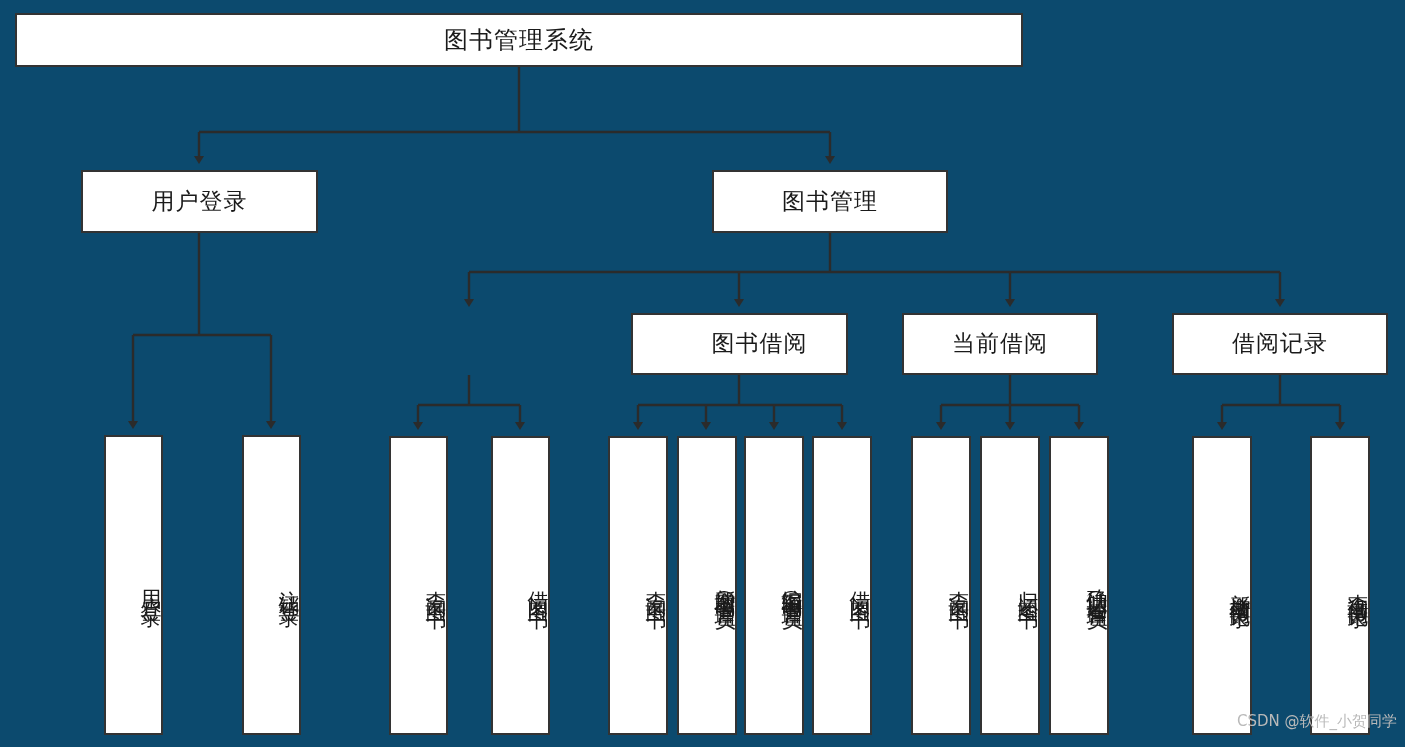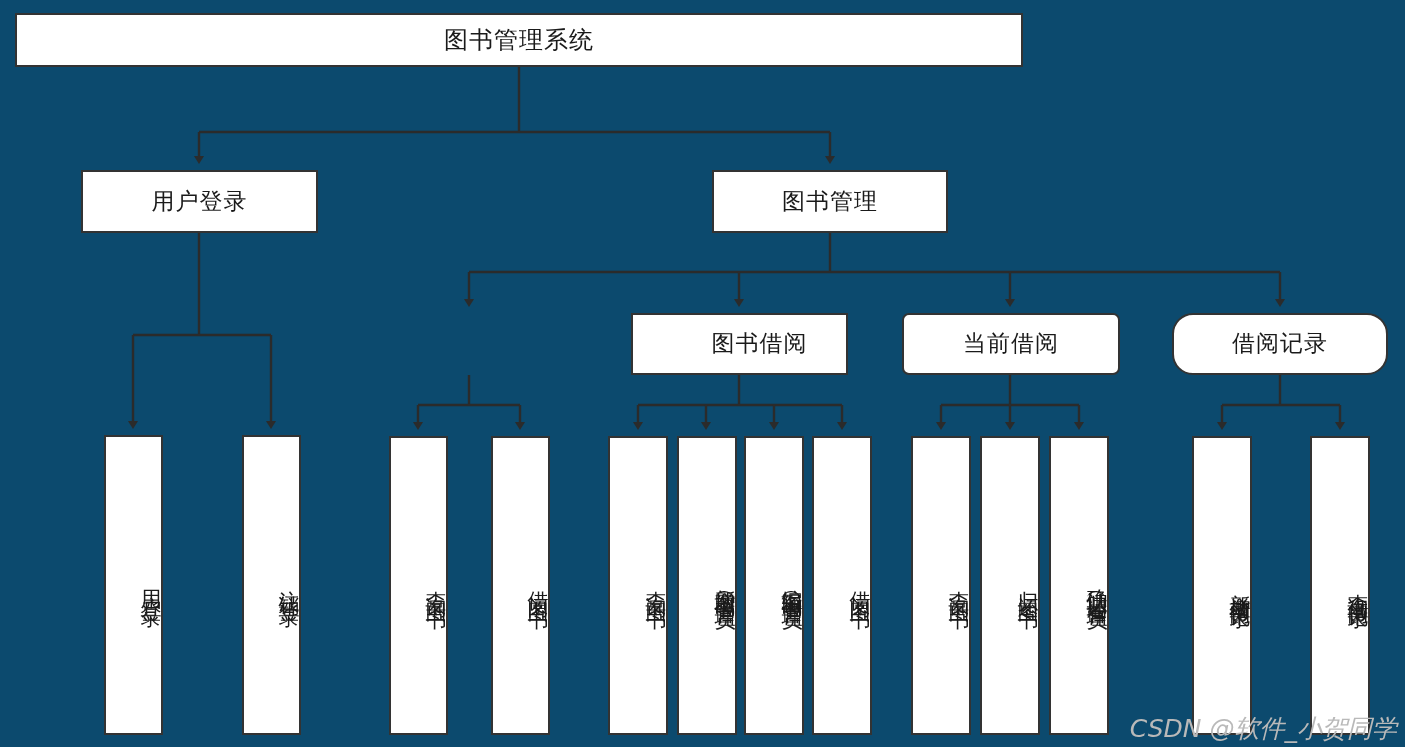--- a/index.html
+++ b/index.html
@@ -59,27 +59,26 @@
     text-orientation: upright;
     letter-spacing: 6px;
     display: block;
   }
   .node.v.long .vtext {
     letter-spacing: 3px;
   }
   .watermark {
     position: absolute;
     right: 8px;
-    bottom: 2px;
-    font-size: 25px;
+    bottom: 16px;
+    font-size: 15px;
     color: #b9b9b9;
     white-space: nowrap;
     z-index: 5;
     font-family: "DejaVu Sans", "Liberation Sans", sans-serif;
-    font-style: italic;
   }
 </style>
 </head>
 <body>
 
 <div id="canvas">
 
   <svg id="edges" viewBox="0 0 1405 747" xmlns="http://www.w3.org/2000/svg">
     <defs>
       <marker id="arrow" markerWidth="10" markerHeight="10" refX="4" refY="5" orient="auto" markerUnits="userSpaceOnUse">
@@ -137,24 +136,24 @@
   <div class="node h" style="left:81px; top:170px; width:237px; height:63px;">
     <span>用户登录</span>
   </div>
   <div class="node h" style="left:712px; top:170px; width:236px; height:63px;">
     <span>图书管理</span>
   </div>
 
   <div class="node h" style="left:631px; top:313px; width:217px; height:62px;padding-left:40px;">
     <span>图书借阅</span>
   </div>
-  <div class="node h" style="left:902px; top:313px; width:218px; height:62px;border-radius:7px;">
+  <div class="node h" style="left:902px; top:313px; width:196px; height:62px;">
     <span>当前借阅</span>
   </div>
-  <div class="node h" style="left:1172px; top:313px; width:216px; height:62px;border-radius:21px;">
+  <div class="node h" style="left:1172px; top:313px; width:216px; height:62px;">
     <span>借阅记录</span>
   </div>
 
   <div class="node v" style="left:104px; top:435px; width:59px; height:300px;">
     <span class="vtext">用户登录</span>
   </div>
   <div class="node v" style="left:242px; top:435px; width:59px; height:300px;">
     <span class="vtext">注销登录</span>
   </div>
 

